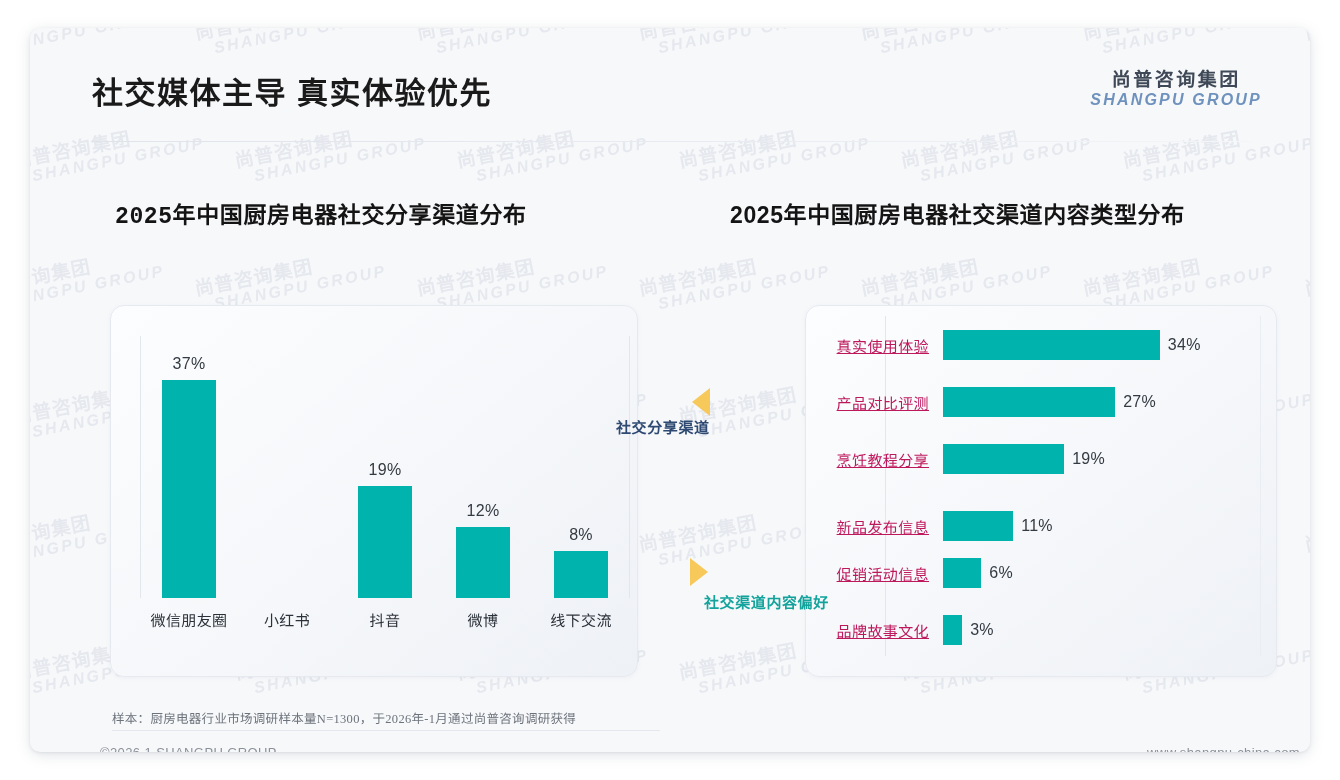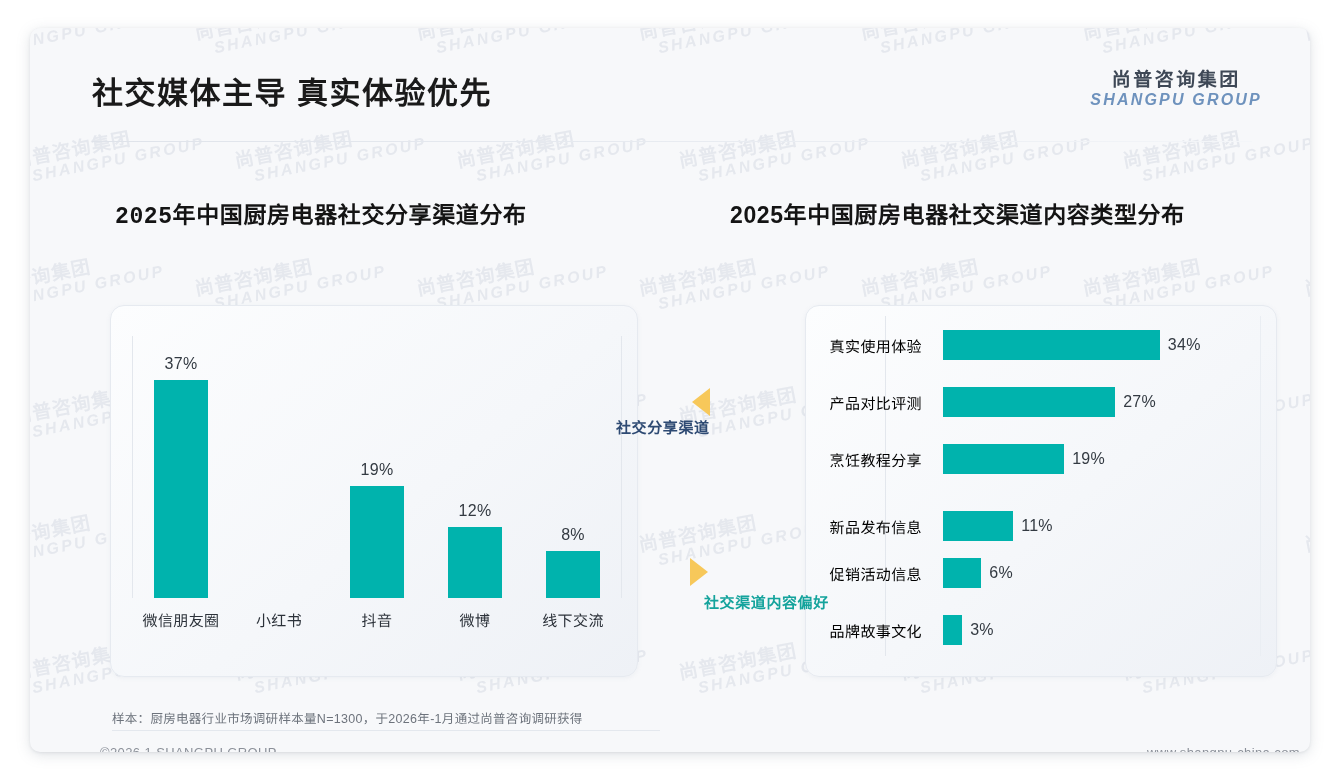--- a/index.html
+++ b/index.html
@@ -134,21 +134,21 @@
     background: linear-gradient(140deg, #fcfdfe 0%, #f5f7fa 55%, #eef1f6 100%);
     border: 1px solid #e6eaf0;
     box-shadow: 0 1px 4px rgba(150,160,175,0.10);
   }
   .card.left  { left: 80px;  top: 277px; width: 526px; height: 370px; }
   .card.right { left: 775px; top: 277px; width: 470px; height: 370px; }
 
   
   .vchart {
     position: absolute;
-    left: 102px;
+    left: 110px;
     top: 288px;
     width: 490px;
     height: 320px;
     z-index: 4;
   }
   .vcol {
     position: absolute;
     bottom: 0;
     width: 62px;
     height: 100%;
@@ -214,26 +214,27 @@
     position: absolute;
     left: 0;
     width: 100%;
     height: 30px;
     display: flex;
     align-items: center;
   }
   .hlabel {
     width: 118px;
     text-align: right;
-    padding-right: 21px;
+    padding-right: 14px;
     font-size: 15px;
-    color: #000000;
+    color: #be185d;
     white-space: nowrap;
     letter-spacing: 0.4px;
     box-sizing: border-box;
+    text-decoration: underline;
   }
   .hbar {
     height: 30px;
     background: #00b3ad;
   }
   .hvalue {
     font-size: 16px;
     color: #333a42;
     margin-left: 8px;
     white-space: nowrap;
@@ -292,20 +293,21 @@
   
   .footnote {
     position: absolute;
     left: 82px;
     top: 680px;
     font-size: 12.5px;
     color: #6d737c;
     letter-spacing: 0.3px;
     z-index: 4;
     white-space: nowrap;
+    font-family: Liberation Serif, serif;
   }
   .footnote-rule {
     position: absolute;
     left: 82px;
     top: 702px;
     width: 548px;
     height: 1px;
     background: #e4e8ee;
     z-index: 4;
   }

